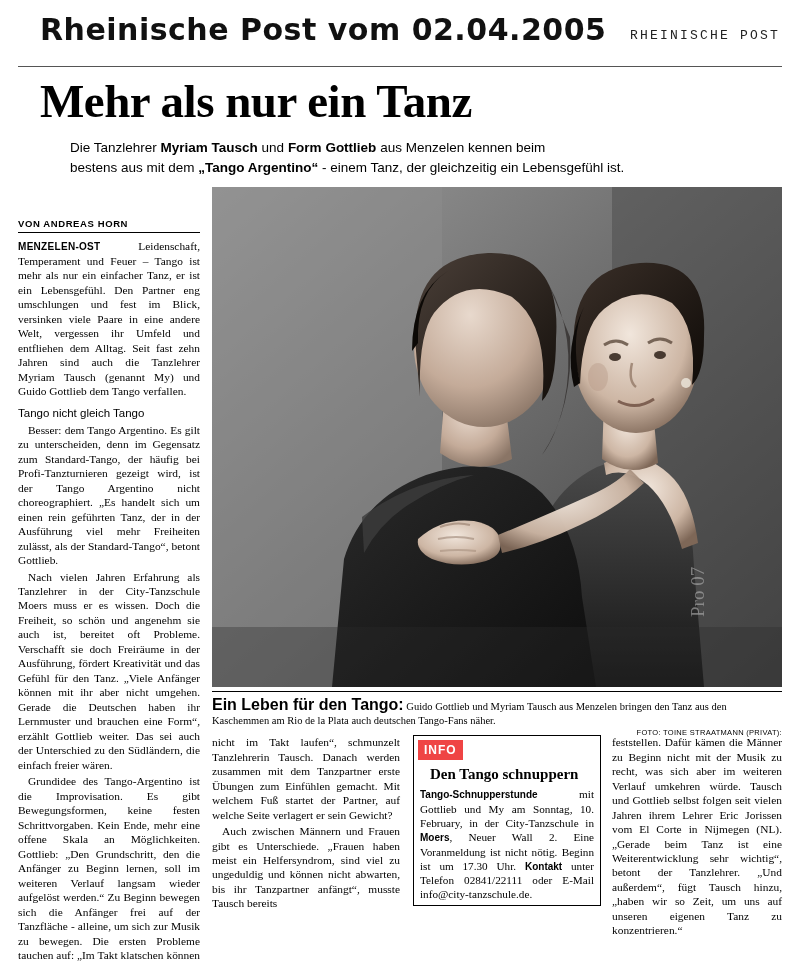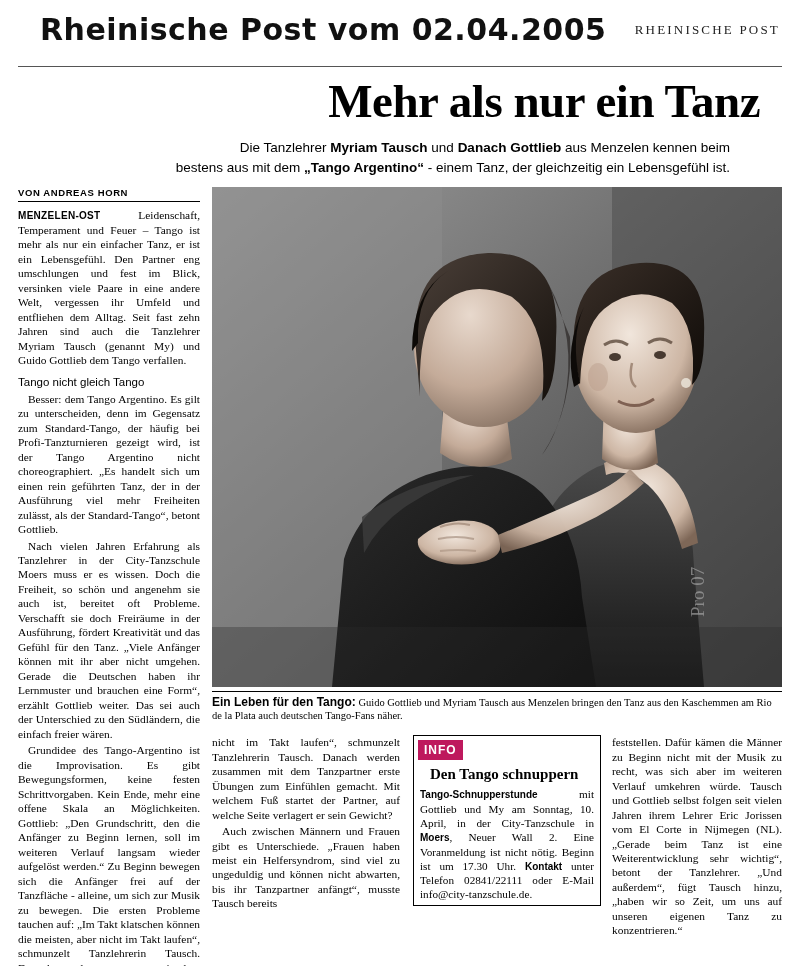--- a/index.html
+++ b/index.html
@@ -32,39 +32,39 @@
   .handwritten-title {
     font-family: "DejaVu Sans", sans-serif;
     font-size: 30px;
     font-weight: bold;
     letter-spacing: 0.5px;
     color: #111;
   }
   .masthead-small {
     position: absolute;
     right: 20px;
-    top: 22px;
-    font-family: Liberation Serif, serif;
+    top: 28px;
+    font-family: Liberation Mono, monospace;
     font-size: 13px;
     letter-spacing: 2.2px;
     color: #222;
     text-align: right;
   }
   .rule-top {
     position: absolute;
     left: 18px;
     right: 18px;
     top: 66px;
     border-top: 1px solid #555;
   }
 
   
   .headline-wrap {
     margin-top: 12px;
-    text-align: right;
+    text-align: left;
     padding: 0 40px;
   }
   h1.headline {
     font-family: "Liberation Serif", serif;
     font-size: 47px;
     font-weight: bold;
     margin: 6px 0 10px 0;
     letter-spacing: -0.5px;
   }
   .subhead {
@@ -85,20 +85,21 @@
   }
 
   .byline {
     font-size: 9.5px;
     font-weight: bold;
     letter-spacing: 0.6px;
     border-bottom: 1px solid #000;
     padding-bottom: 3px;
     margin-bottom: 6px;
     width: 182px;
+    margin-top: 31px;
   }
 
   
   .col-left {
     position: absolute;
     left: 18px;
     top: 0;
     width: 182px;
   }
   .col-mid {
@@ -158,37 +159,37 @@
     position: absolute;
     left: 212px;
     top: 504px;
     width: 570px;
     font-family: "Liberation Serif", serif;
     font-size: 10.5px;
     line-height: 1.22;
     border-top: 1px solid #000;
     padding-top: 3px;
   }
-  .photo-caption b { font-family: "Liberation Sans", sans-serif; font-size: 12px; }
+  .photo-caption b { font-family: "Liberation Sans", sans-serif; font-size: 16px; }
   .photo-credit {
     text-align: right;
     font-family: "Liberation Sans", sans-serif;
     font-size: 7.5px;
     letter-spacing: 0.3px;
     margin-top: 1px;
   }
 
   
   .infobox {
     border: 1px solid #000;
     padding: 0;
     background: #fff;
   }
   .infobox-head {
-    background: #be185d;
+    background: #ef4444;
     color: #fff;
     font-family: "Liberation Sans", sans-serif;
     font-weight: bold;
     font-size: 12px;
     letter-spacing: 1px;
     padding: 3px 6px 3px 6px;
     display: inline-block;
     margin: 4px 0 0 4px;
   }
   .infobox-title {
@@ -214,21 +215,21 @@
 
   <div class="top-banner">
     <div class="handwritten-title">Rheinische Post vom 02.04.2005</div>
     <div class="masthead-small">RHEINISCHE POST</div>
   </div>
   <div class="rule-top"></div>
 
   <div class="headline-wrap">
     <h1 class="headline">Mehr als nur ein Tanz</h1>
     <div class="subhead">
-      <span>Die Tanzlehrer </span><b>Myriam Tausch</b><span> und </span><b>Danach Gottlieb</b><span> aus Menzelen kennen beim</span><br>
+      <span>Die Tanzlehrer </span><b>Myriam Tausch</b><span> und </span><b>Form Gottlieb</b><span> aus Menzelen kennen beim</span><br>
       <span>bestens aus mit dem </span><b>„Tango Argentino“</b><span> - einem Tanz, der gleichzeitig ein Lebensgefühl ist.</span>
     </div>
   </div>
 
   <div class="content">
 
     <div class="col-left">
       <div class="byline">VON ANDREAS HORN</div>
       <p class="body first"><span class="lead">MENZELEN-OST</span><span> Leidenschaft, Temperament und Feuer – Tango ist mehr als nur ein einfacher Tanz, er ist ein Lebensgefühl. Den Partner eng umschlungen und fest im Blick, versinken viele Paare in eine andere Welt, vergessen ihr Umfeld und entfliehen dem Alltag. Seit fast zehn Jahren sind auch die Tanzlehrer Myriam Tausch (genannt My) und Guido Gottlieb dem Tango verfallen.</span></p>
       <h3 class="subhd">Tango nicht gleich Tango</h3>
@@ -319,32 +320,33 @@
         <path d="M286 348 Q330 330 370 312 Q404 298 418 282 L432 296 Q404 322 368 338 Q326 358 290 366 Z" fill="url(#skin2)" opacity="0.96"></path>
 
         <rect x="0" y="0" width="570" height="500" fill="none"></rect>
         <rect x="0" y="440" width="570" height="60" fill="#2b2b2b" opacity="0.35"></rect>
         <text x="492" y="430" transform="rotate(-90 492 430)" font-family="Liberation Serif, serif" font-size="19" fill="#bdbdbd" opacity="0.55">Pro 07</text>
       </svg>
     </div>
 
     <div class="photo-caption">
       <b>Ein Leben für den Tango:</b><span> Guido Gottlieb und Myriam Tausch aus Menzelen bringen den Tanz aus den Kaschemmen am Rio de la Plata auch deutschen Tango-Fans näher.</span>
+      <div class="photo-credit">FOTO: TOINE STRAATMANN (PRIVAT):</div>
     </div>
 
     <div class="col-mid">
       <p class="body first">nicht im Takt laufen“, schmunzelt Tanzlehrerin Tausch. Danach werden zusammen mit dem Tanzpartner erste Übungen zum Einfühlen gemacht. Mit welchem Fuß startet der Partner, auf welche Seite verlagert er sein Gewicht?</p>
       <p class="body">Auch zwischen Männern und Frauen gibt es Unterschiede. „Frauen haben meist ein Helfersyndrom, sind viel zu ungeduldig und können nicht abwarten, bis ihr Tanzpartner anfängt“, musste Tausch bereits</p>
     </div>
 
     <div class="col-info">
       <div class="infobox">
         <div class="infobox-head">INFO</div>
         <div class="infobox-title">Den Tango schnuppern</div>
-        <p><b>Tango-Schnupperstunde</b><span> mit Gottlieb und My am Sonntag, 10. April, in der City-Tanzschule in </span><b>Moers</b><span>, Neuer Wall 2. Eine Voranmeldung ist nicht nötig. Beginn ist um 17.30 Uhr. </span><b>Kontakt</b><span> unter Telefon 02841/22111 oder E-Mail info@city-tanzschule.de.</span></p>
+        <p><b>Tango-Schnupperstunde</b><span> mit Gottlieb und My am Sonntag, 10. February, in der City-Tanzschule in </span><b>Moers</b><span>, Neuer Wall 2. Eine Voranmeldung ist nicht nötig. Beginn ist um 17.30 Uhr. </span><b>Kontakt</b><span> unter Telefon 02841/22111 oder E-Mail info@city-tanzschule.de.</span></p>
       </div>
     </div>
 
     <div class="col-right">
       <p class="body first">feststellen. Dafür kämen die Männer zu Beginn nicht mit der Musik zu recht, was sich aber im weiteren Verlauf umkehren würde. Tausch und Gottlieb selbst folgen seit vielen Jahren ihrem Lehrer Eric Jorissen vom El Corte in Nijmegen (NL). „Gerade beim Tanz ist eine Weiterentwicklung sehr wichtig“, betont der Tanzlehrer. „Und außerdem“, fügt Tausch hinzu, „haben wir so Zeit, um uns auf unseren eigenen Tanz zu konzentrieren.“</p>
     </div>
 
   </div>
 </div>
 

